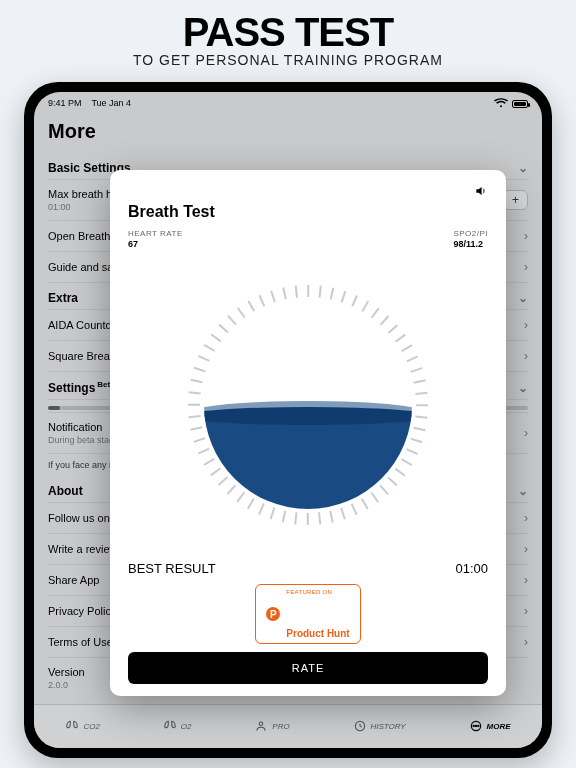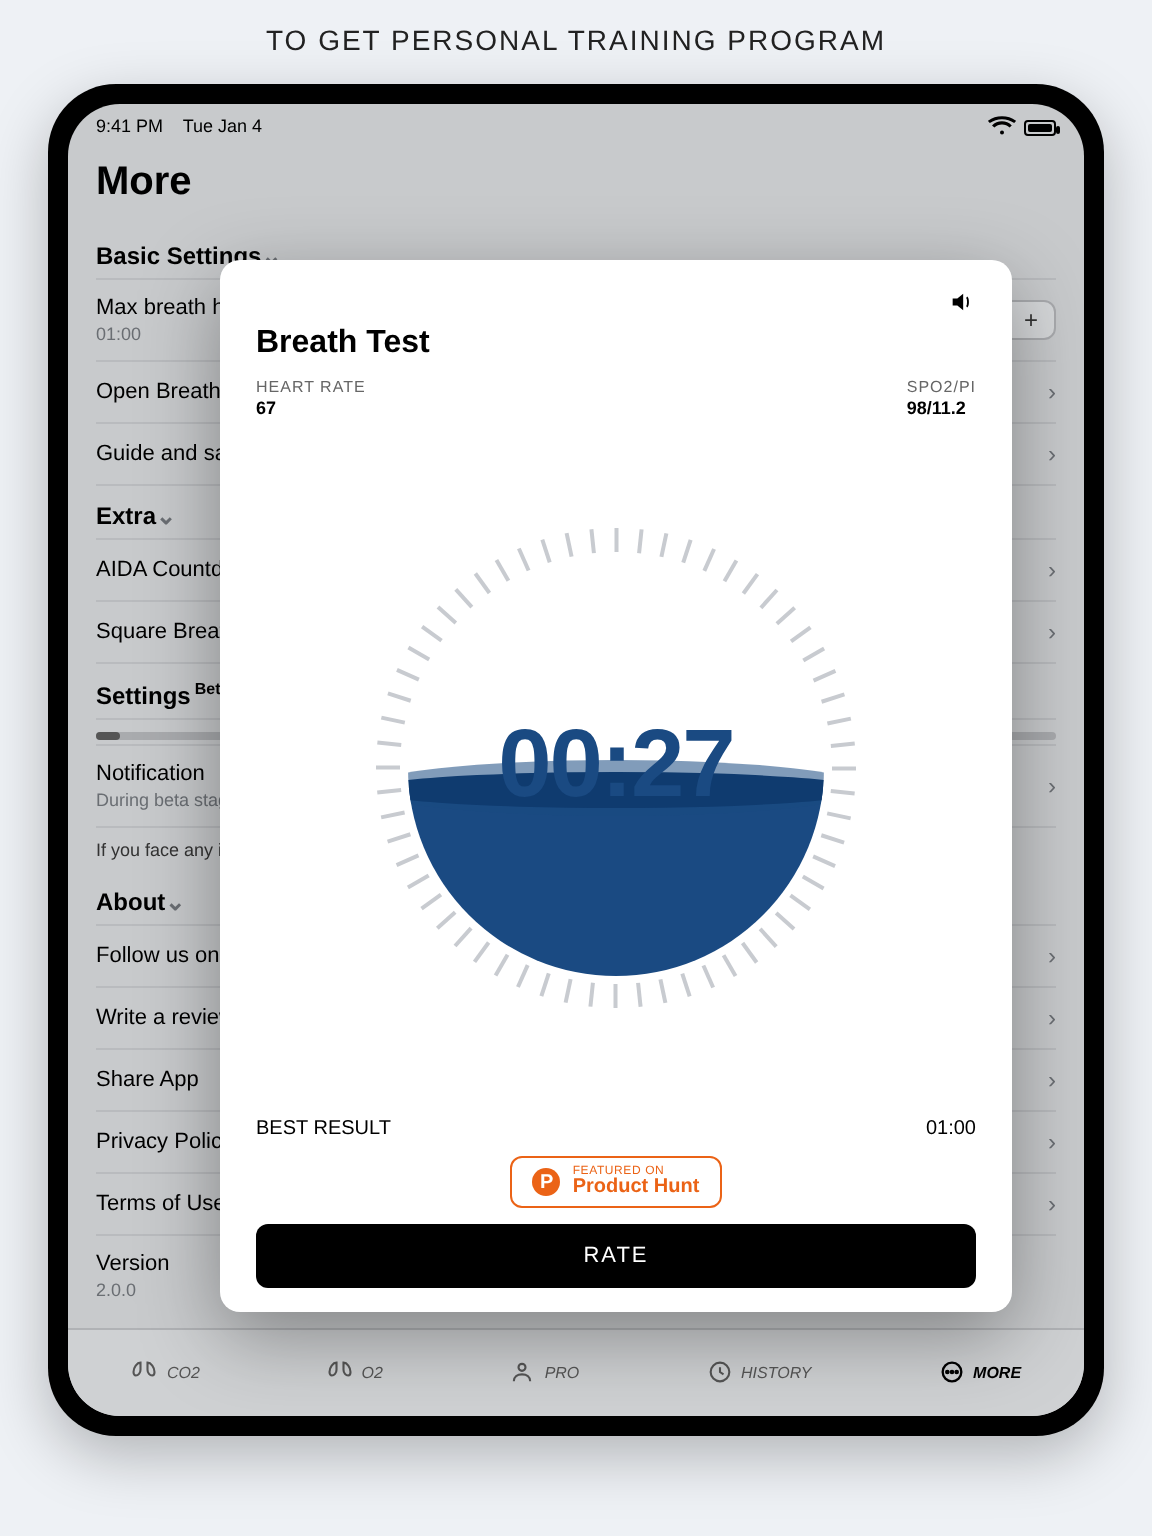--- a/index.html
+++ b/index.html
@@ -35,21 +35,21 @@
     padding:6px 14px 2px;font-size:9px;color:#000;}
   .sb-right{display:flex;gap:4px;align-items:center;}
   .wifi,.batt{display:inline-block;}
   .batt{width:16px;height:8px;border:1px solid #000;border-radius:2px;position:relative;}
   .batt::after{content:"";position:absolute;right:-3px;top:2px;width:2px;height:4px;background:#000;border-radius:1px;}
   .batt::before{content:"";position:absolute;left:1px;top:1px;bottom:1px;width:12px;background:#000;border-radius:1px;}
 
   .page{padding:4px 14px 0;}
   .page-title{font-size:20px;font-weight:800;color:#000;margin:4px 0 10px;}
 
-  .section-h{font-size:12px;font-weight:800;color:#000;padding:8px 0 4px;border-bottom:1px solid var(--row-border);display:flex;justify-content:flex-start;align-items:center;}
+  .section-h{font-size:12px;font-weight:800;color:#000;padding:8px 0 4px;border-bottom:1px solid var(--row-border);display:flex;justify-content:space-between;align-items:center;}
   .section-h .sup{font-size:8px;font-weight:600;vertical-align:super;margin-left:2px;}
   .row{display:flex;justify-content:space-between;align-items:center;
     font-size:11px;color:#000;padding:8px 0;border-bottom:1px solid var(--row-border);}
   .row .sub{font-size:9px;color:var(--muted);display:block;margin-top:2px;}
   .row .right{display:flex;align-items:center;gap:6px;}
   .chev{color:var(--muted);font-size:12px;}
   .chev-d{color:var(--muted);font-size:12px;}
   .stepper{display:flex;border:1px solid #a9abae;border-radius:6px;overflow:hidden;background:#d6d8da;}
   .stepper span{padding:2px 8px;font-size:12px;color:#333;}
   .stepper span+span{border-left:1px solid #a9abae;}
@@ -81,32 +81,33 @@
   .dial{width:240px;height:240px;position:relative;}
   .ticks{position:absolute;inset:0;}
   .tick{position:absolute;left:50%;top:50%;width:1.5px;height:12px;background:#c8cbd0;transform-origin:50% 120px;}
   .fill{position:absolute;inset:16px;border-radius:50%;overflow:hidden;}
   .fill-bg{position:absolute;inset:0;background:#fff;border-radius:50%;}
   .fill-wave{position:absolute;left:0;right:0;bottom:0;height:45%;background:var(--navy);}
   .fill-wave::before{content:"";position:absolute;left:-10%;right:-10%;top:-14px;height:28px;background:var(--navy);opacity:.55;border-radius:50%;}
   .fill-wave::after{content:"";position:absolute;left:-10%;right:-10%;top:-8px;height:18px;background:var(--navy-dk);border-radius:50%;}
   .timer{position:absolute;left:0;right:0;top:38%;text-align:center;font-size:48px;font-weight:900;color:var(--navy);letter-spacing:-1px;}
 
-  .best{display:flex;justify-content:space-between;font-size:10px;color:#000;margin:4px 0 8px;}
+  .best{display:flex;justify-content:space-between;font-size:13px;color:#000;margin:4px 0 8px;}
   .ph-badge{align-self:center;display:flex;align-items:center;gap:6px;border:1px solid var(--orange);border-radius:6px;padding:4px 10px;margin-bottom:8px;}
   .ph-p{width:14px;height:14px;border-radius:50%;background:var(--orange);color:#fff;font-weight:800;font-size:10px;display:flex;align-items:center;justify-content:center;}
   .ph-txt{display:flex;flex-direction:column;line-height:1;}
   .ph-txt .s{font-size:6px;color:var(--orange);letter-spacing:.3px;}
-  .ph-txt .b{font-size:10px;color:var(--orange);font-weight:800;}
+  .ph-txt .b{font-size:10px;color:var(--orange);font-weight:800;margin-top:34px;}
   .stop-btn{background:#000;color:#fff;border:none;border-radius:6px;padding:10px 0;font-size:11px;letter-spacing:1px;cursor:pointer;}
 </style>
 </head>
 <body>
 
 <div class="hero">
+  <div class="hero-title">PASS TEST</div>
   <div class="hero-sub">TO GET PERSONAL TRAINING PROGRAM</div>
 </div>
 
 <div class="device">
   <div class="screen">
 
     <div class="statusbar">
       <div>
         <span>9:41 PM</span>
         &nbsp;&nbsp;
@@ -342,21 +343,20 @@
               <div class="tick" style="transform: translate(-50%, -120px) rotate(330deg); transform-origin: 50% 120px; left: 50%; top: 50%;"></div>
               <div class="tick" style="transform: translate(-50%, -120px) rotate(336deg); transform-origin: 50% 120px; left: 50%; top: 50%;"></div>
               <div class="tick" style="transform: translate(-50%, -120px) rotate(342deg); transform-origin: 50% 120px; left: 50%; top: 50%;"></div>
               <div class="tick" style="transform: translate(-50%, -120px) rotate(348deg); transform-origin: 50% 120px; left: 50%; top: 50%;"></div>
               <div class="tick" style="transform: translate(-50%, -120px) rotate(354deg); transform-origin: 50% 120px; left: 50%; top: 50%;"></div>
             </div>
           <div class="fill">
             <div class="fill-bg"></div>
             <div class="fill-wave"></div>
           </div>
-          <div class="timer">00:27</div>
         </div>
       </div>
 
       <div class="best">
         <span>BEST RESULT</span>
         <span>01:00</span>
       </div>
 
       <div class="ph-badge">
         <div class="ph-p">P</div>

